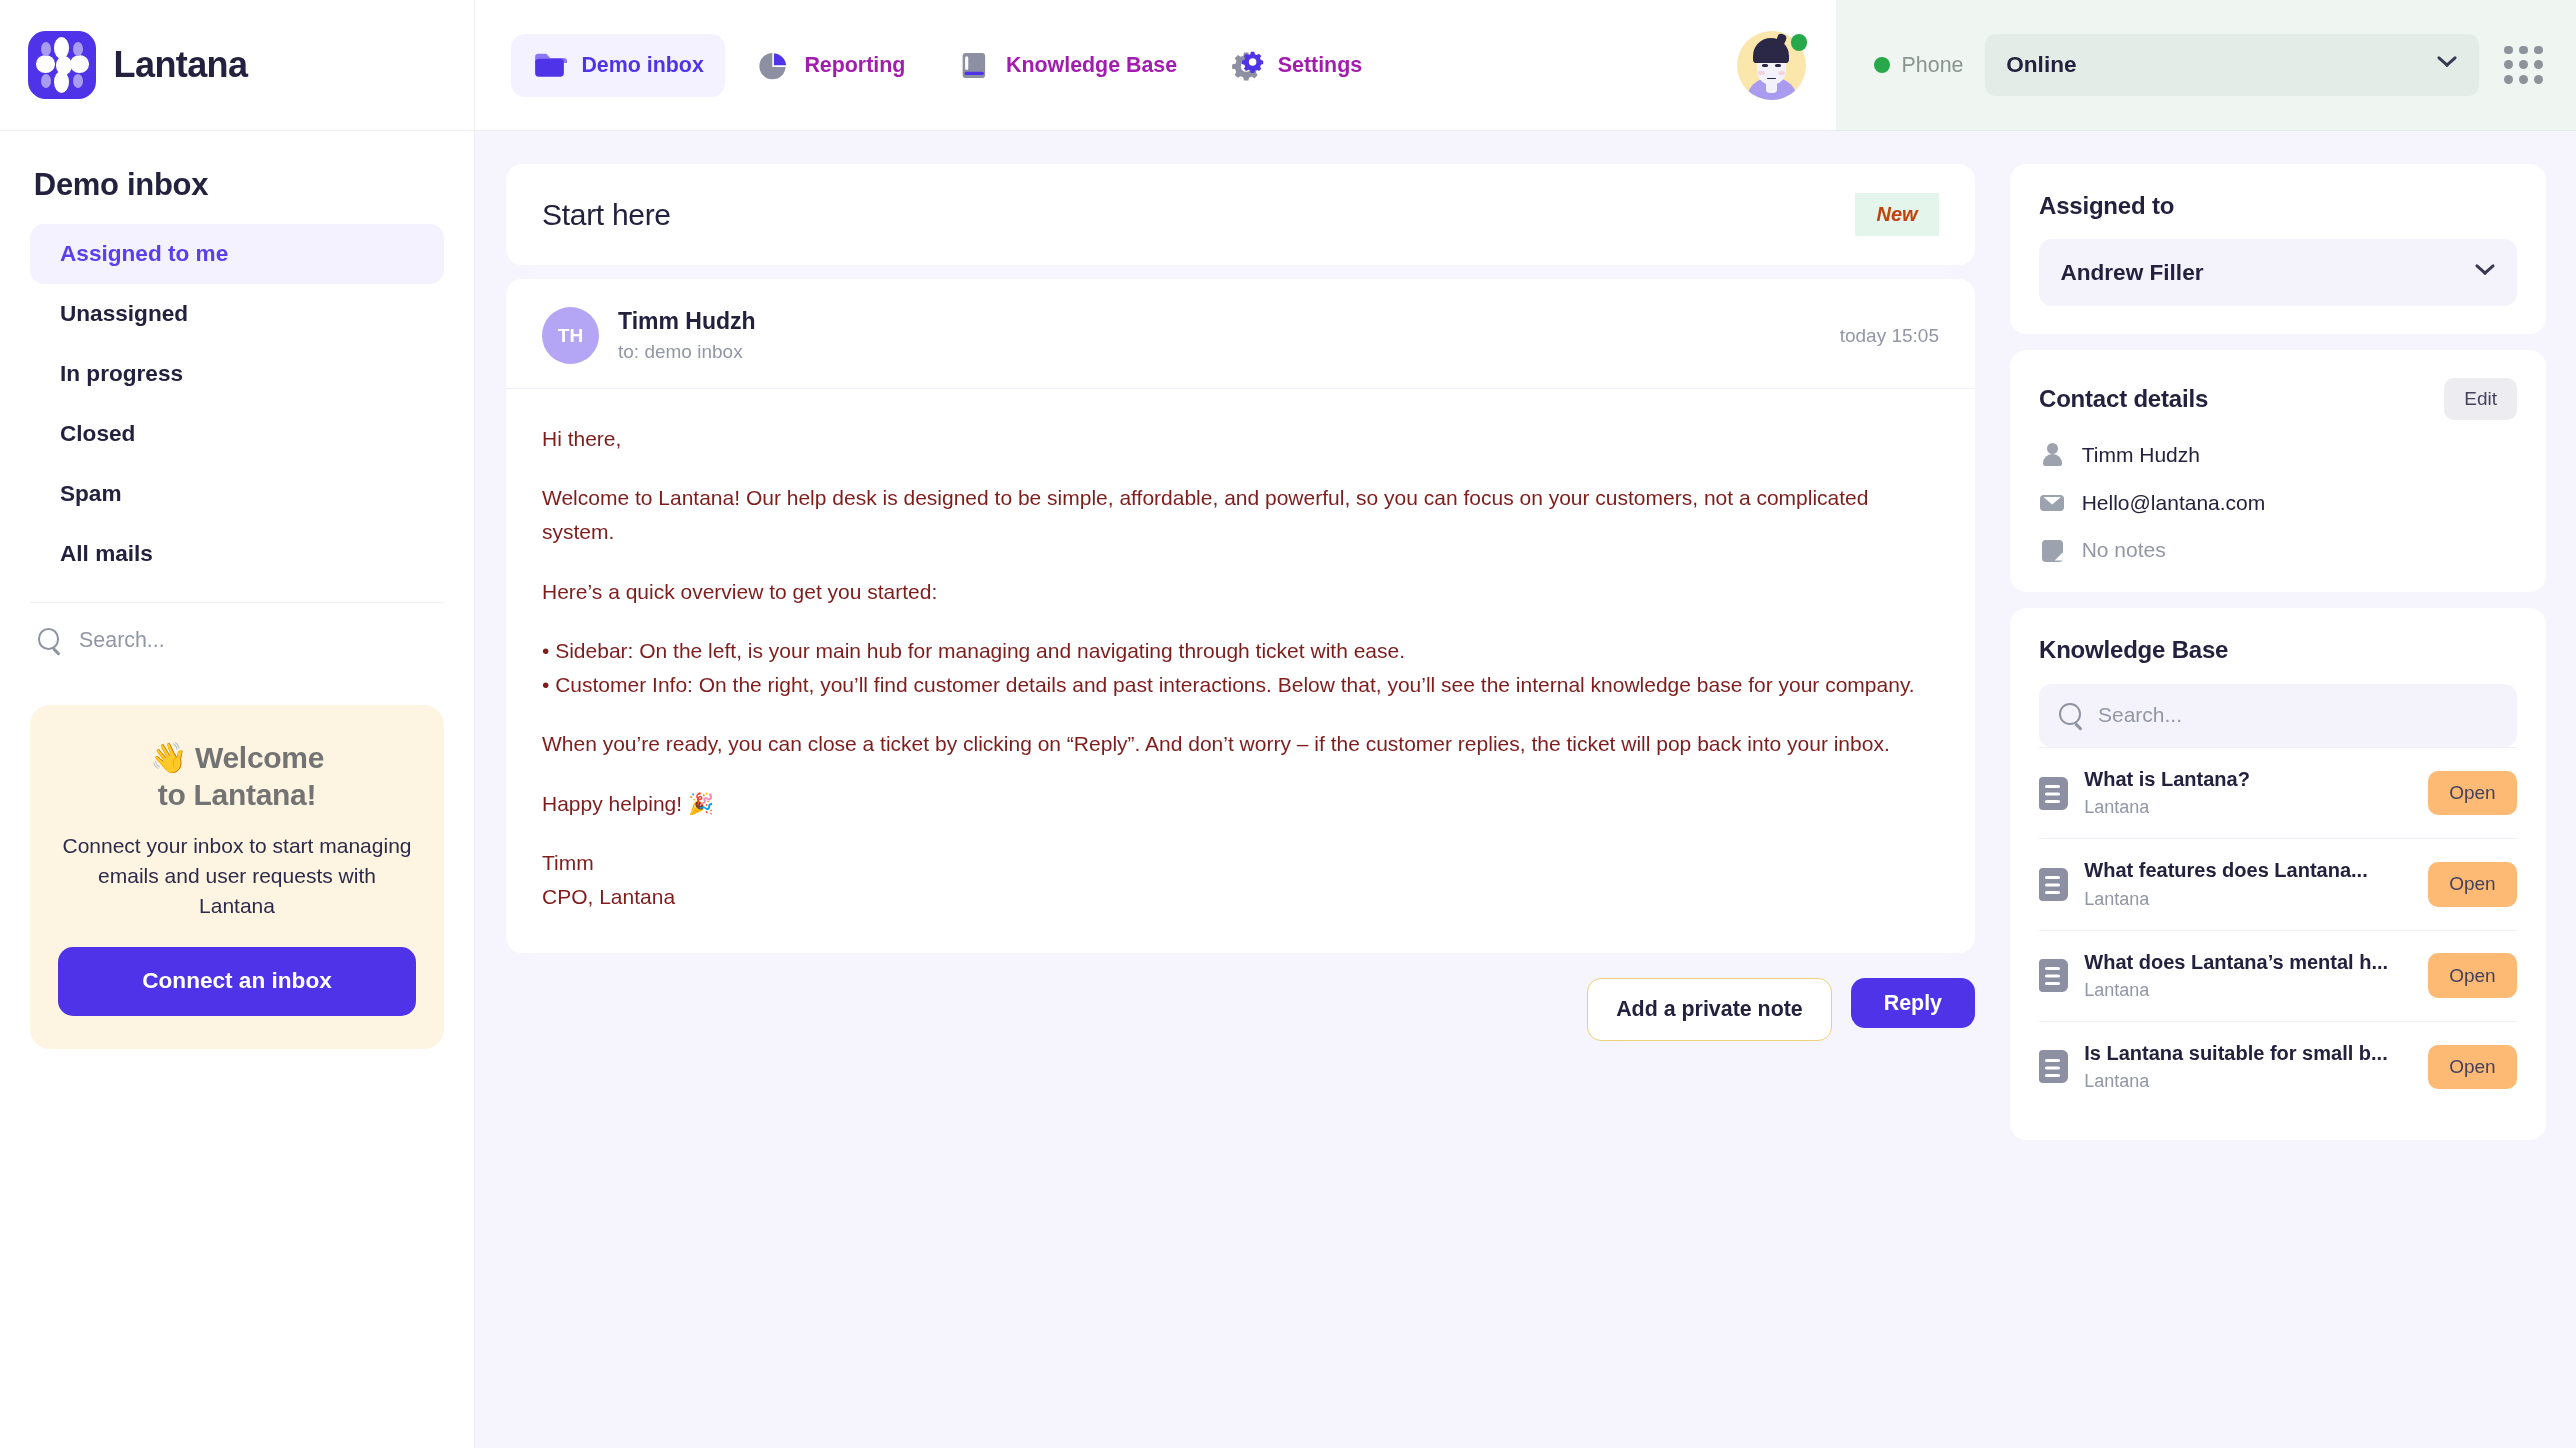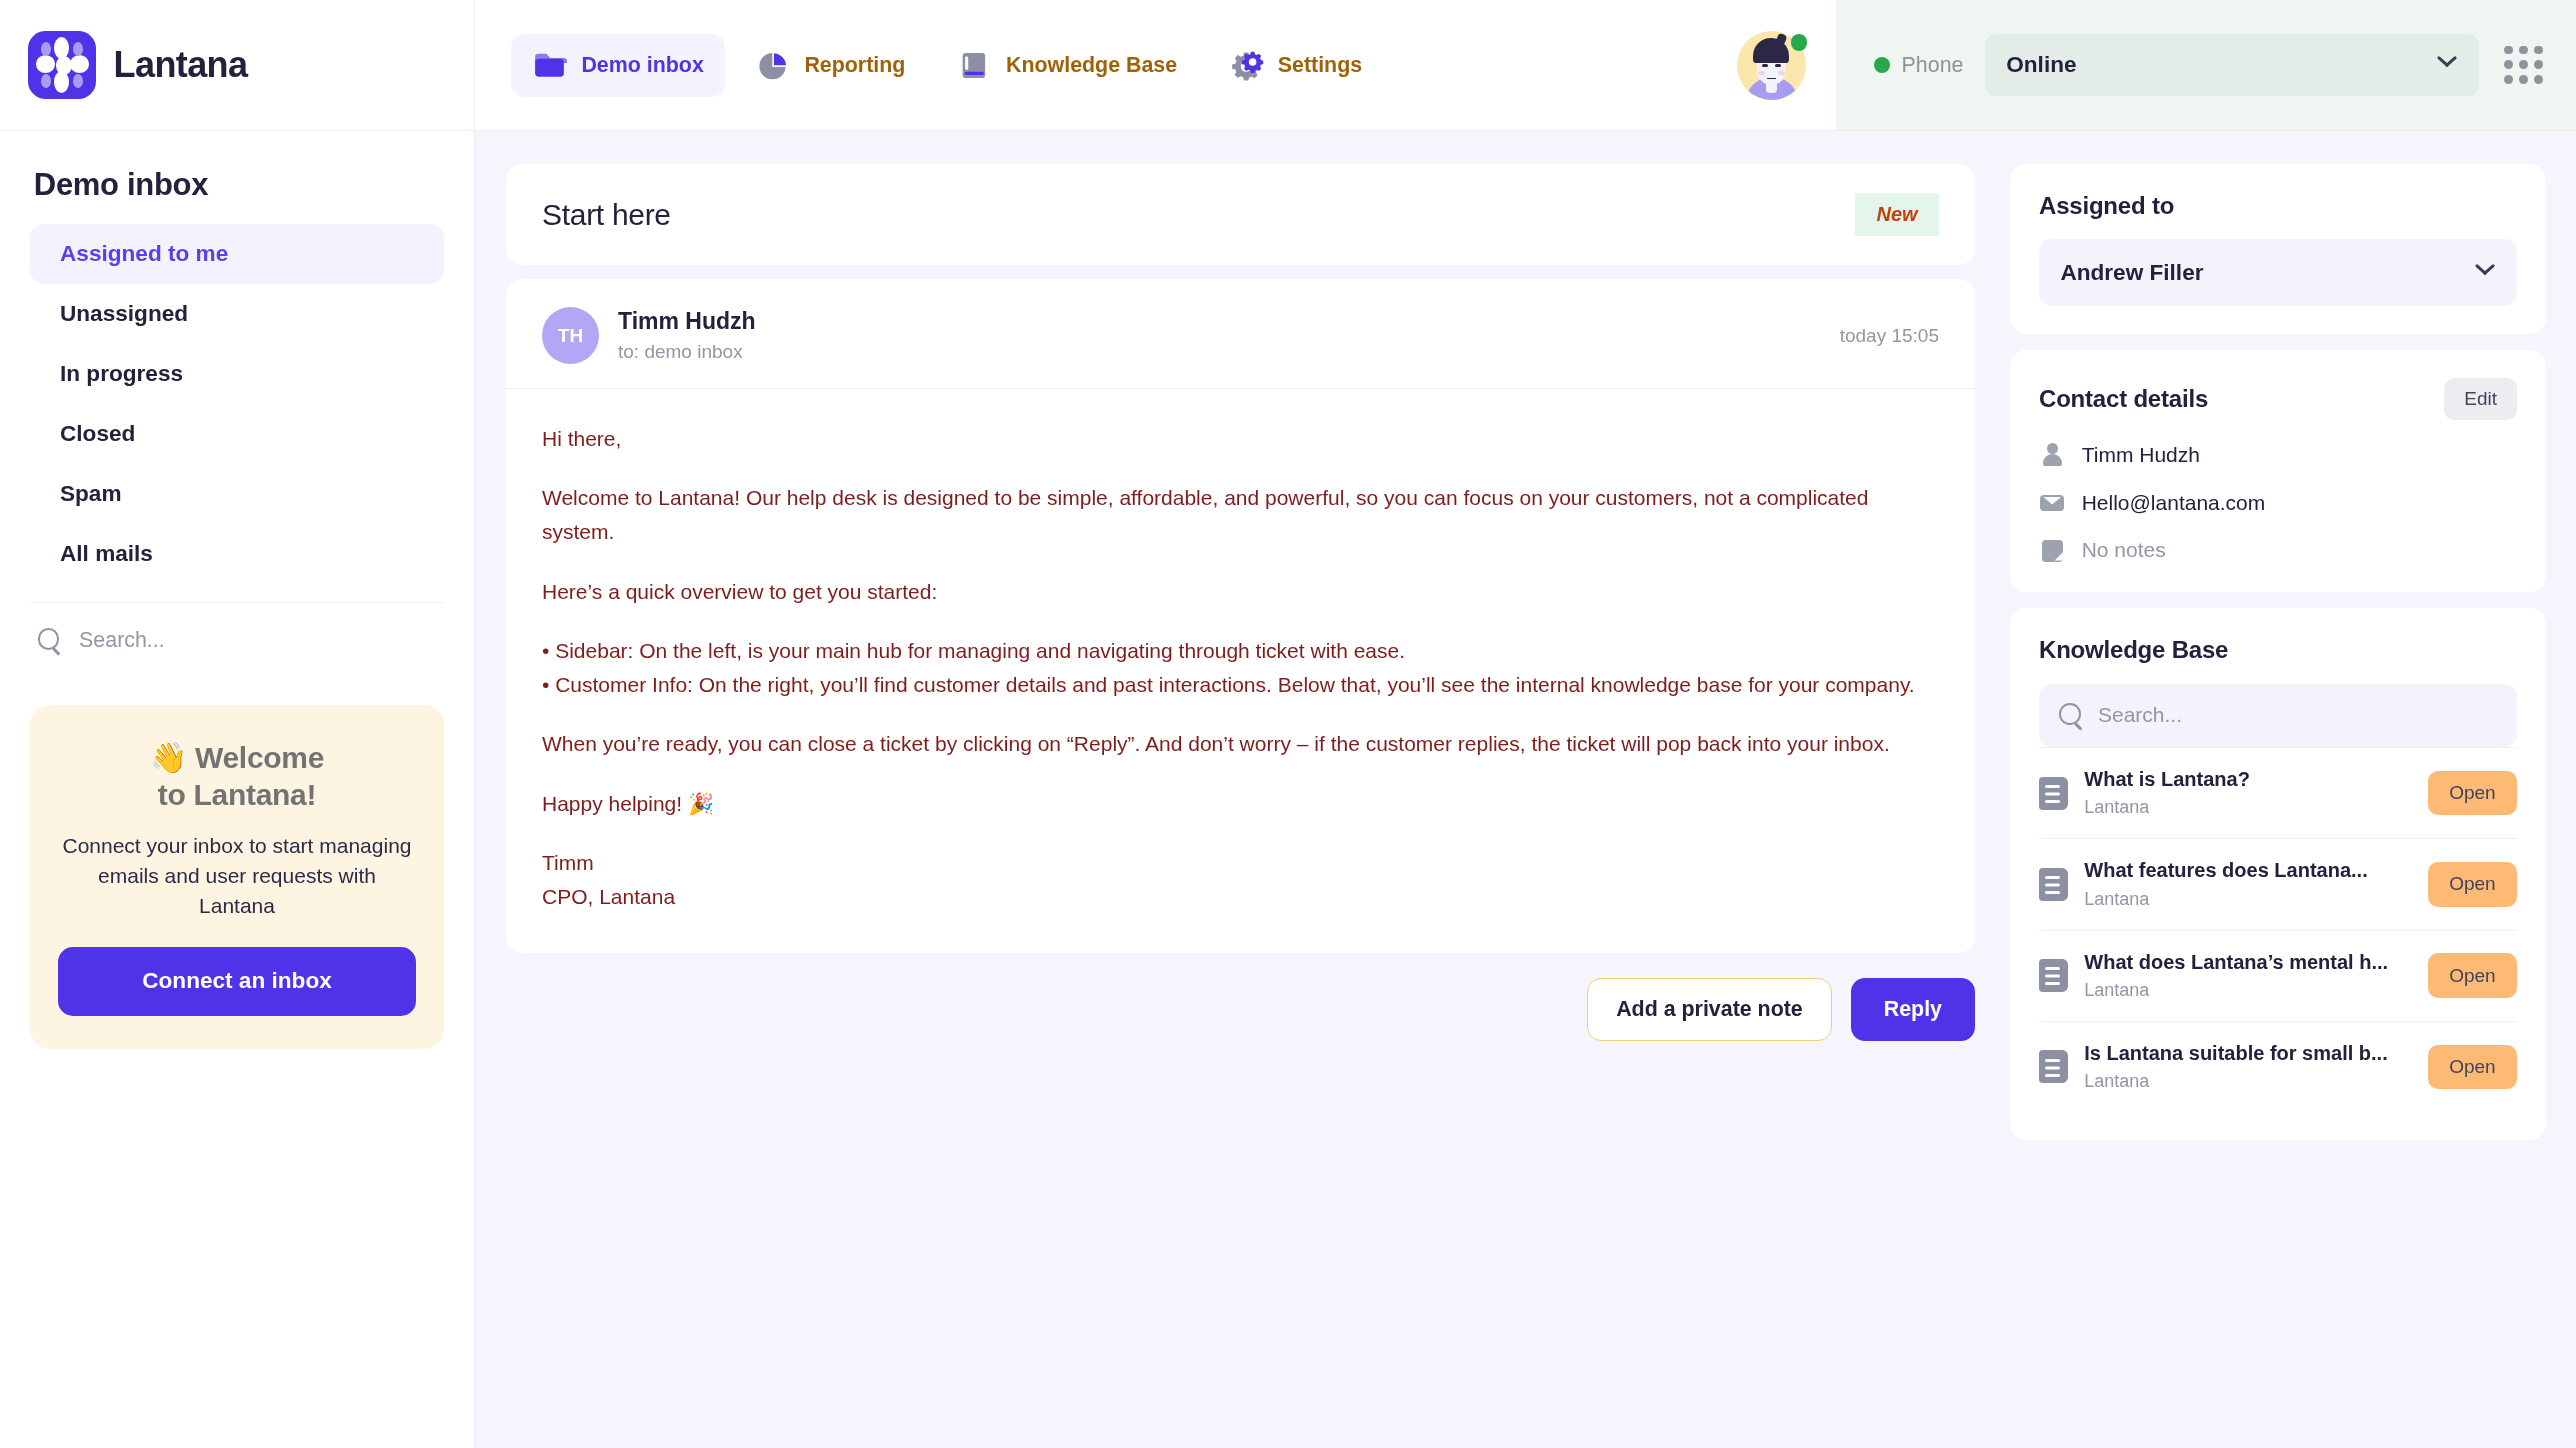--- a/index.html
+++ b/index.html
@@ -33,21 +33,21 @@
 
   .mainnav {
     flex: 1; display: flex; align-items: center; gap: 8.8px;
     padding-left: 36px;
     border-bottom: 1.3px solid #eeeef4;
     background: #fff;
   }
   .navitem {
     display: flex; align-items: center; gap: 14px;
     padding: 14px 21.4px; border-radius: 14px;
-    font-size: 21.4px; font-weight: 600; color: #a16207;
+    font-size: 21.4px; font-weight: 600; color: #a21caf;
     cursor: pointer; white-space: nowrap;
   }
   .navitem.active { background: #f4f2fe; color: #4f33e8; }
   .navicon { width: 35px; height: 35px; flex: 0 0 35px; position: relative; }
 
   .avatar-wrap {
     margin-left: auto; margin-right: 30px; position: relative;
     width: 69px; height: 69px; flex: 0 0 69px; cursor: pointer;
   }
   .avatar {
@@ -170,21 +170,21 @@
   .msg-body p:last-child { margin-bottom: 0; }
   .msg-body .bullets p { margin-bottom: 0; }
   .actions { display: flex; justify-content: flex-end; gap: 19px; margin-top: 25px; }
   .btn-note {
     background: #fff; border: 1.9px solid #edd07a; border-radius: 14px;
     height: 63px; padding: 0 28px; font-size: 21.4px; font-weight: 600;
     color: #23213d; cursor: pointer; font-family: "Liberation Sans", sans-serif;
   }
   .btn-reply {
     background: #4f33e8; border: 0; border-radius: 14px;
-    height: 63px; padding: 0 33px; font-size: 21.4px; font-weight: 700;
+    height: 50px; padding: 0 33px; font-size: 21.4px; font-weight: 700;
     color: #fff; cursor: pointer; font-family: "Liberation Sans", sans-serif;
   }
 
   
   .rightpanel {
     width: 566px; flex: 0 0 566px; background: #f6f5fd;
     padding: 33px 30px 0 0;
   }
   .rcard { background: #fff; border-radius: 16.3px; padding: 28px 29px; margin-bottom: 16.3px; }
   .rcard-title { font-size: 24px; font-weight: 700; color: #23213d; letter-spacing:-0.2px; }

